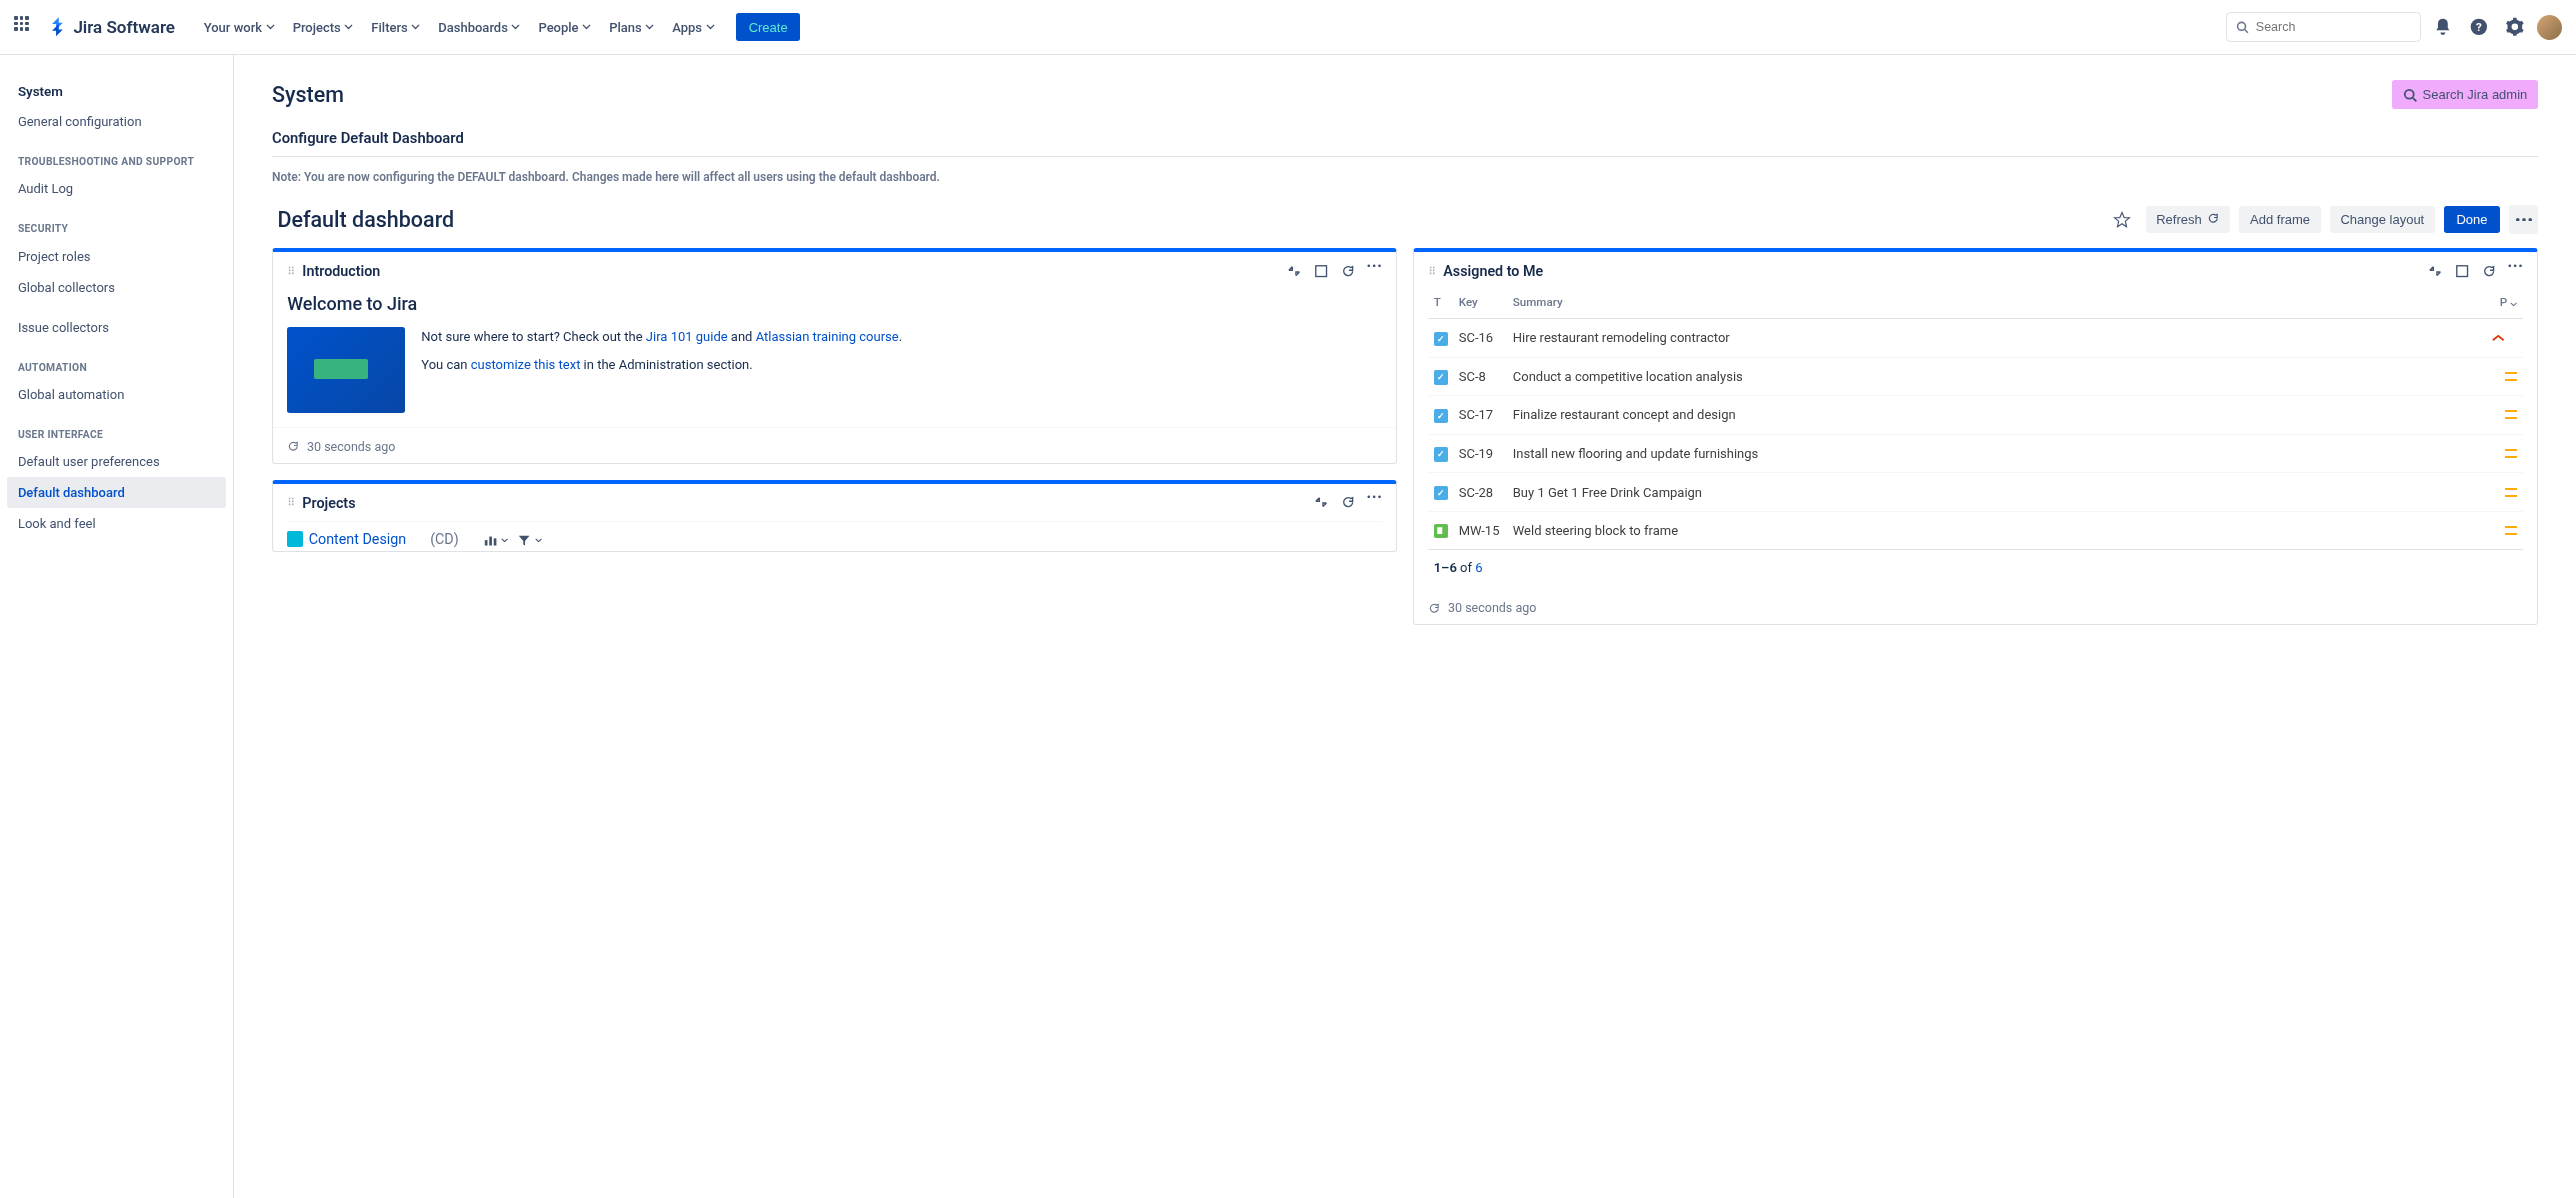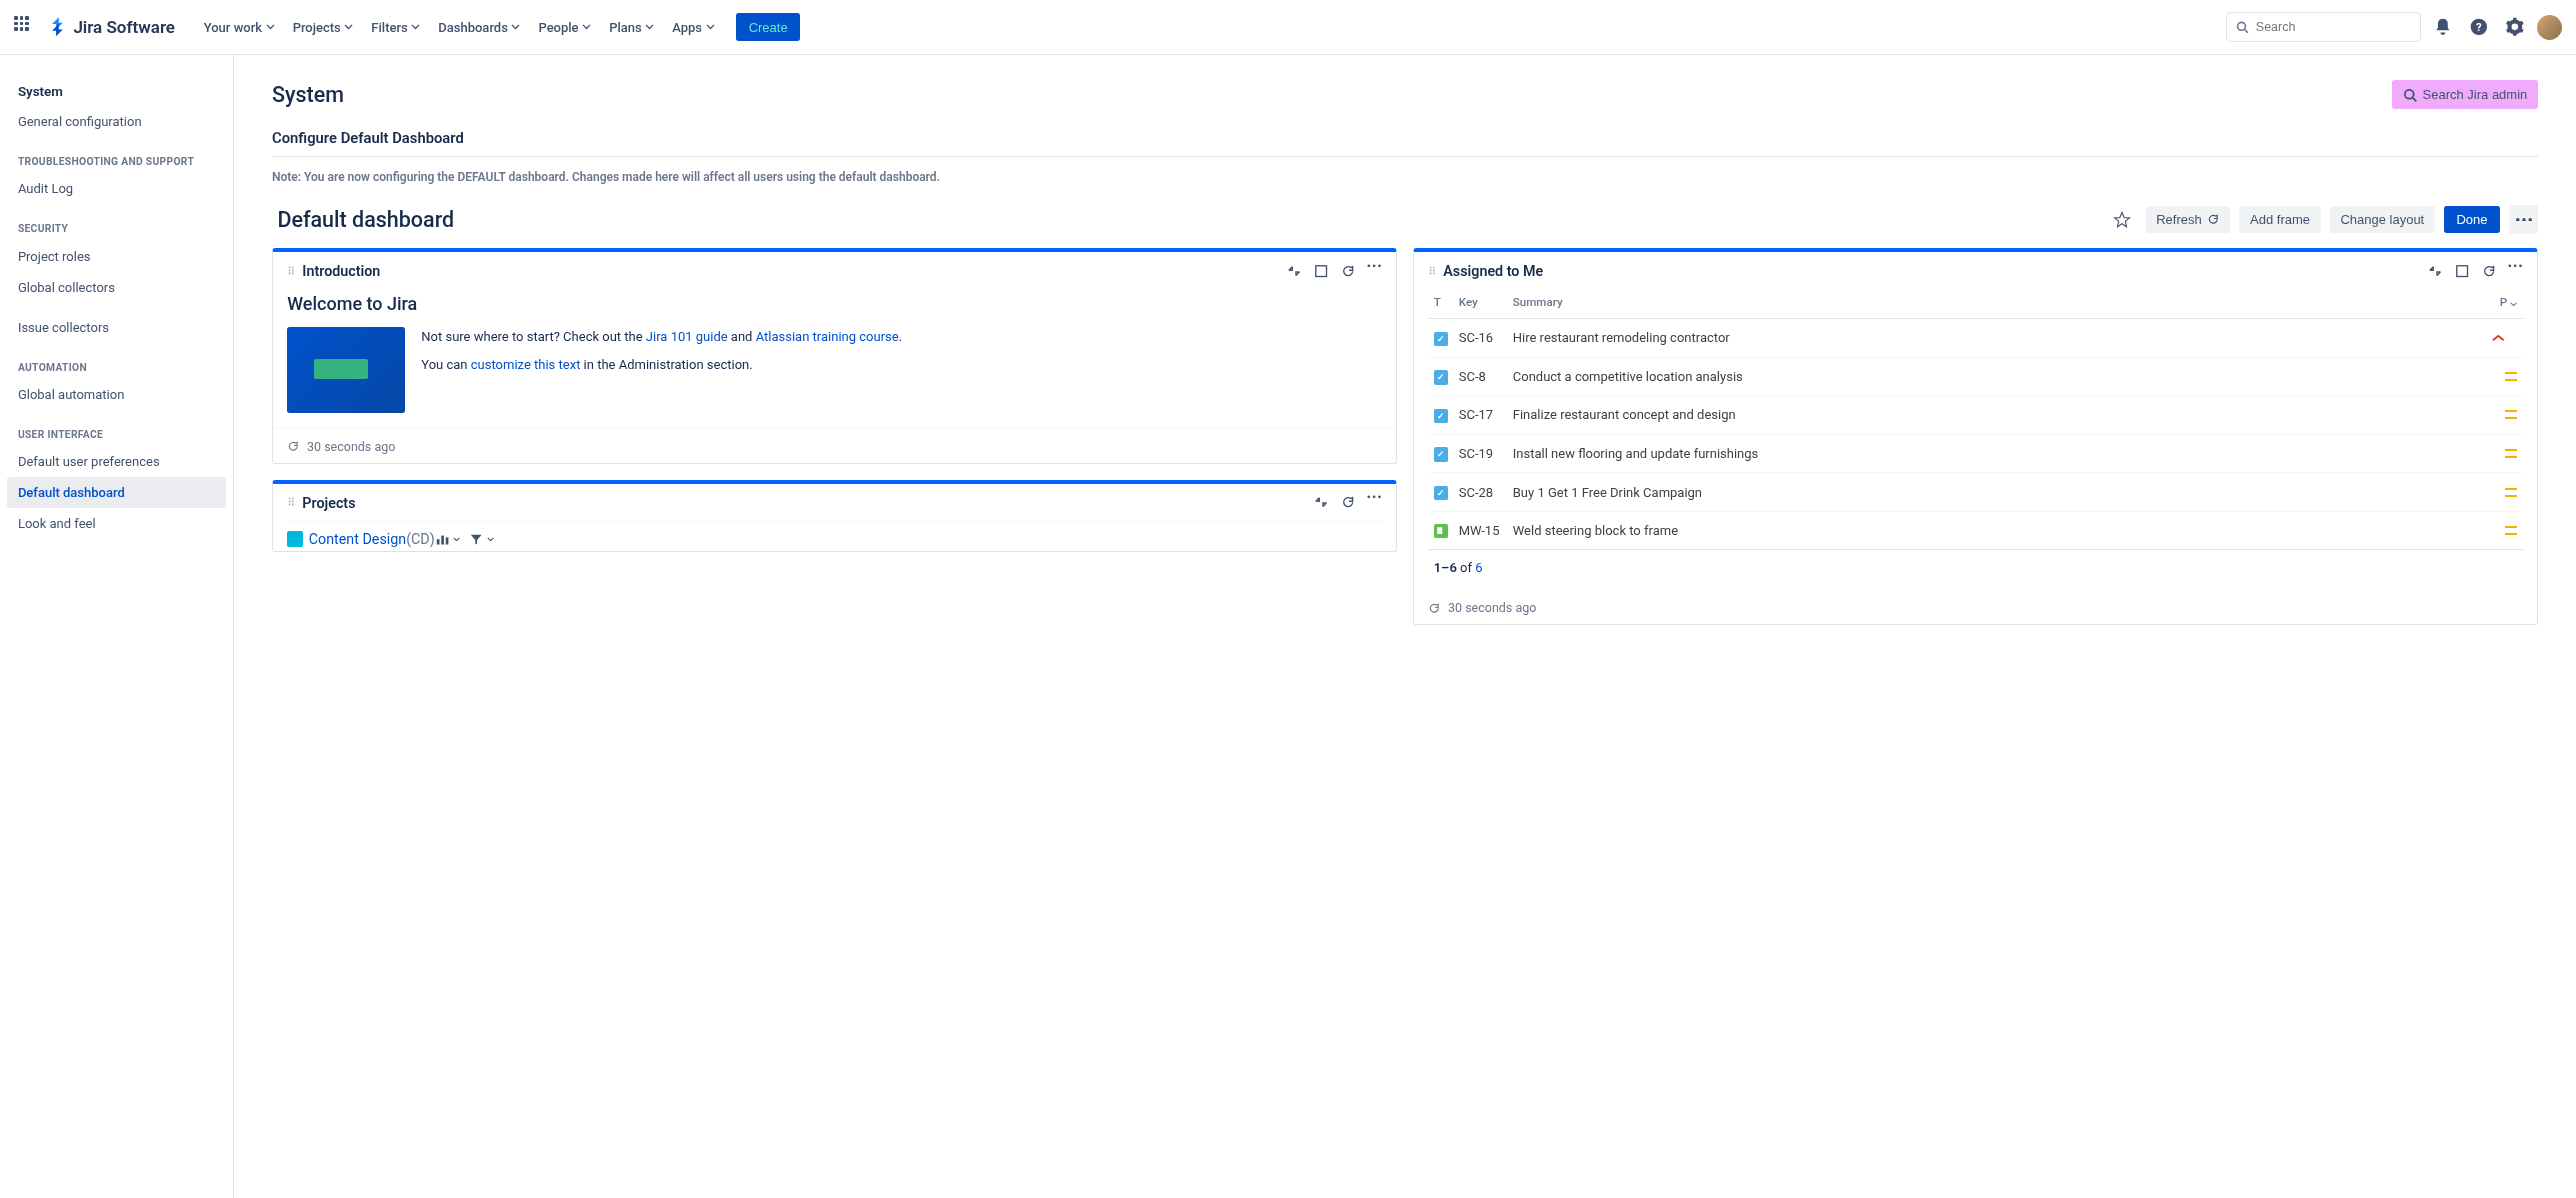--- a/index.html
+++ b/index.html
@@ -28,21 +28,21 @@
 .main { flex: 1; padding: 25px 38px; }
 .page-header { display: flex; align-items: center; justify-content: space-between; }
 .page-title { font-size: 21.5px; font-weight: 500; color: #172B4D; }
 .search-admin-btn { display: flex; align-items: center; gap: 5.4px; background: #f0abfc; border: none; padding: 7.2px 10.7px; border-radius: 2.7px; font-size: 13px; color: #42526E; cursor: pointer; }
 .subheading { font-size: 14.8px; font-weight: 600; margin-top: 19.7px; padding-bottom: 9px; border-bottom: 0.9px solid #dfe1e6; }
 .note { font-size: 12px; font-weight: 600; color: #6B778C; margin-top: 12.5px; }
 .dash-header { display: flex; align-items: center; margin-top: 21.5px; margin-bottom: 14.3px; }
 .dash-title { font-size: 21.5px; font-weight: 500; padding-left: 5.4px; }
 .dash-actions { margin-left: auto; display: flex; align-items: center; gap: 9px; }
 .star-btn { width: 29px; height: 29px; display: flex; align-items: center; justify-content: center; cursor: pointer; color: #42526E; }
-.btn-subtle { background: #f1f2f4; border: none; padding: 6.3px 10.7px; border-radius: 2.7px; font-size: 13px; color: #42526E; cursor: pointer; display: flex; align-items: center; gap: 5.4px; font-weight: 500; }
+.btn-subtle { background: #f1f2f4; border: none; padding: 6.3px 10.7px; border-radius: 2.7px; font-size: 13px; color: #42526E; cursor: pointer; display: flex; gap: 5.4px; font-weight: 500; }
 .btn-primary { background: #0052CC; color: #fff; border: none; padding: 6.3px 12.5px; border-radius: 2.7px; font-size: 13px; font-weight: 500; cursor: pointer; }
 .more-btn { width: 29px; height: 29px; display: flex; align-items: center; justify-content: center; background: #f1f2f4; border-radius: 2.7px; cursor: pointer; color: #42526E; }
 .gadget-row { display: flex; gap: 16px; }
 .gadget-col { flex: 1; display: flex; flex-direction: column; gap: 16px; }
 .gadget { border: 0.9px solid #dfe1e6; border-top: 4.5px solid #0065FF; border-radius: 3.6px; }
 .gadget-head { display: flex; align-items: center; padding: 10.7px 14.3px; }
 .drag-handle { color: #A5ADBA; margin-right: 9px; font-size: 10.7px; letter-spacing: -1.8px; cursor: grab; }
 .gadget-title { font-size: 14.3px; font-weight: 600; color: #172B4D; }
 .gadget-icons { margin-left: auto; display: flex; gap: 12.5px; color: #42526E; }
 .gadget-icons > * { cursor: pointer; }
@@ -287,21 +287,21 @@
                   <path d="M13 8a5 5 0 11-2-4l2-1v4h-4" stroke="#42526E" stroke-width="1.5" fill="none"></path>
                 </svg>
               <svg width="14.3" height="3.6" viewBox="0 0 16 4">
                   <circle cx="2" cy="2" r="1.5" fill="#42526E"></circle>
                   <circle cx="8" cy="2" r="1.5" fill="#42526E"></circle>
                   <circle cx="14" cy="2" r="1.5" fill="#42526E"></circle>
                 </svg>
             </div>
           </div>
           <div class="gadget-body" style="padding-bottom:3.6px">
-            <div style="display:flex;align-items:center;border-top:0.9px solid #f4f5f7;padding-top:9px;">
+            <div style="display:flex;align-items:flex-end;border-top:0.9px solid #f4f5f7;padding-top:9px;gap:24px;">
               <span class="proj-link">
                 <span class="proj-badge"></span>
                 <span>Content Design</span>
               </span>
               <span style="color:#6B778C"> (CD)</span>
               <span class="proj-tools">
                 <svg width="14.3" height="14.3" viewBox="0 0 16 16">
                     <rect x="2" y="8" width="3" height="6" fill="#42526E"></rect>
                     <rect x="7" y="4" width="3" height="10" fill="#42526E"></rect>
                     <rect x="12" y="6" width="3" height="8" fill="#42526E"></rect>

